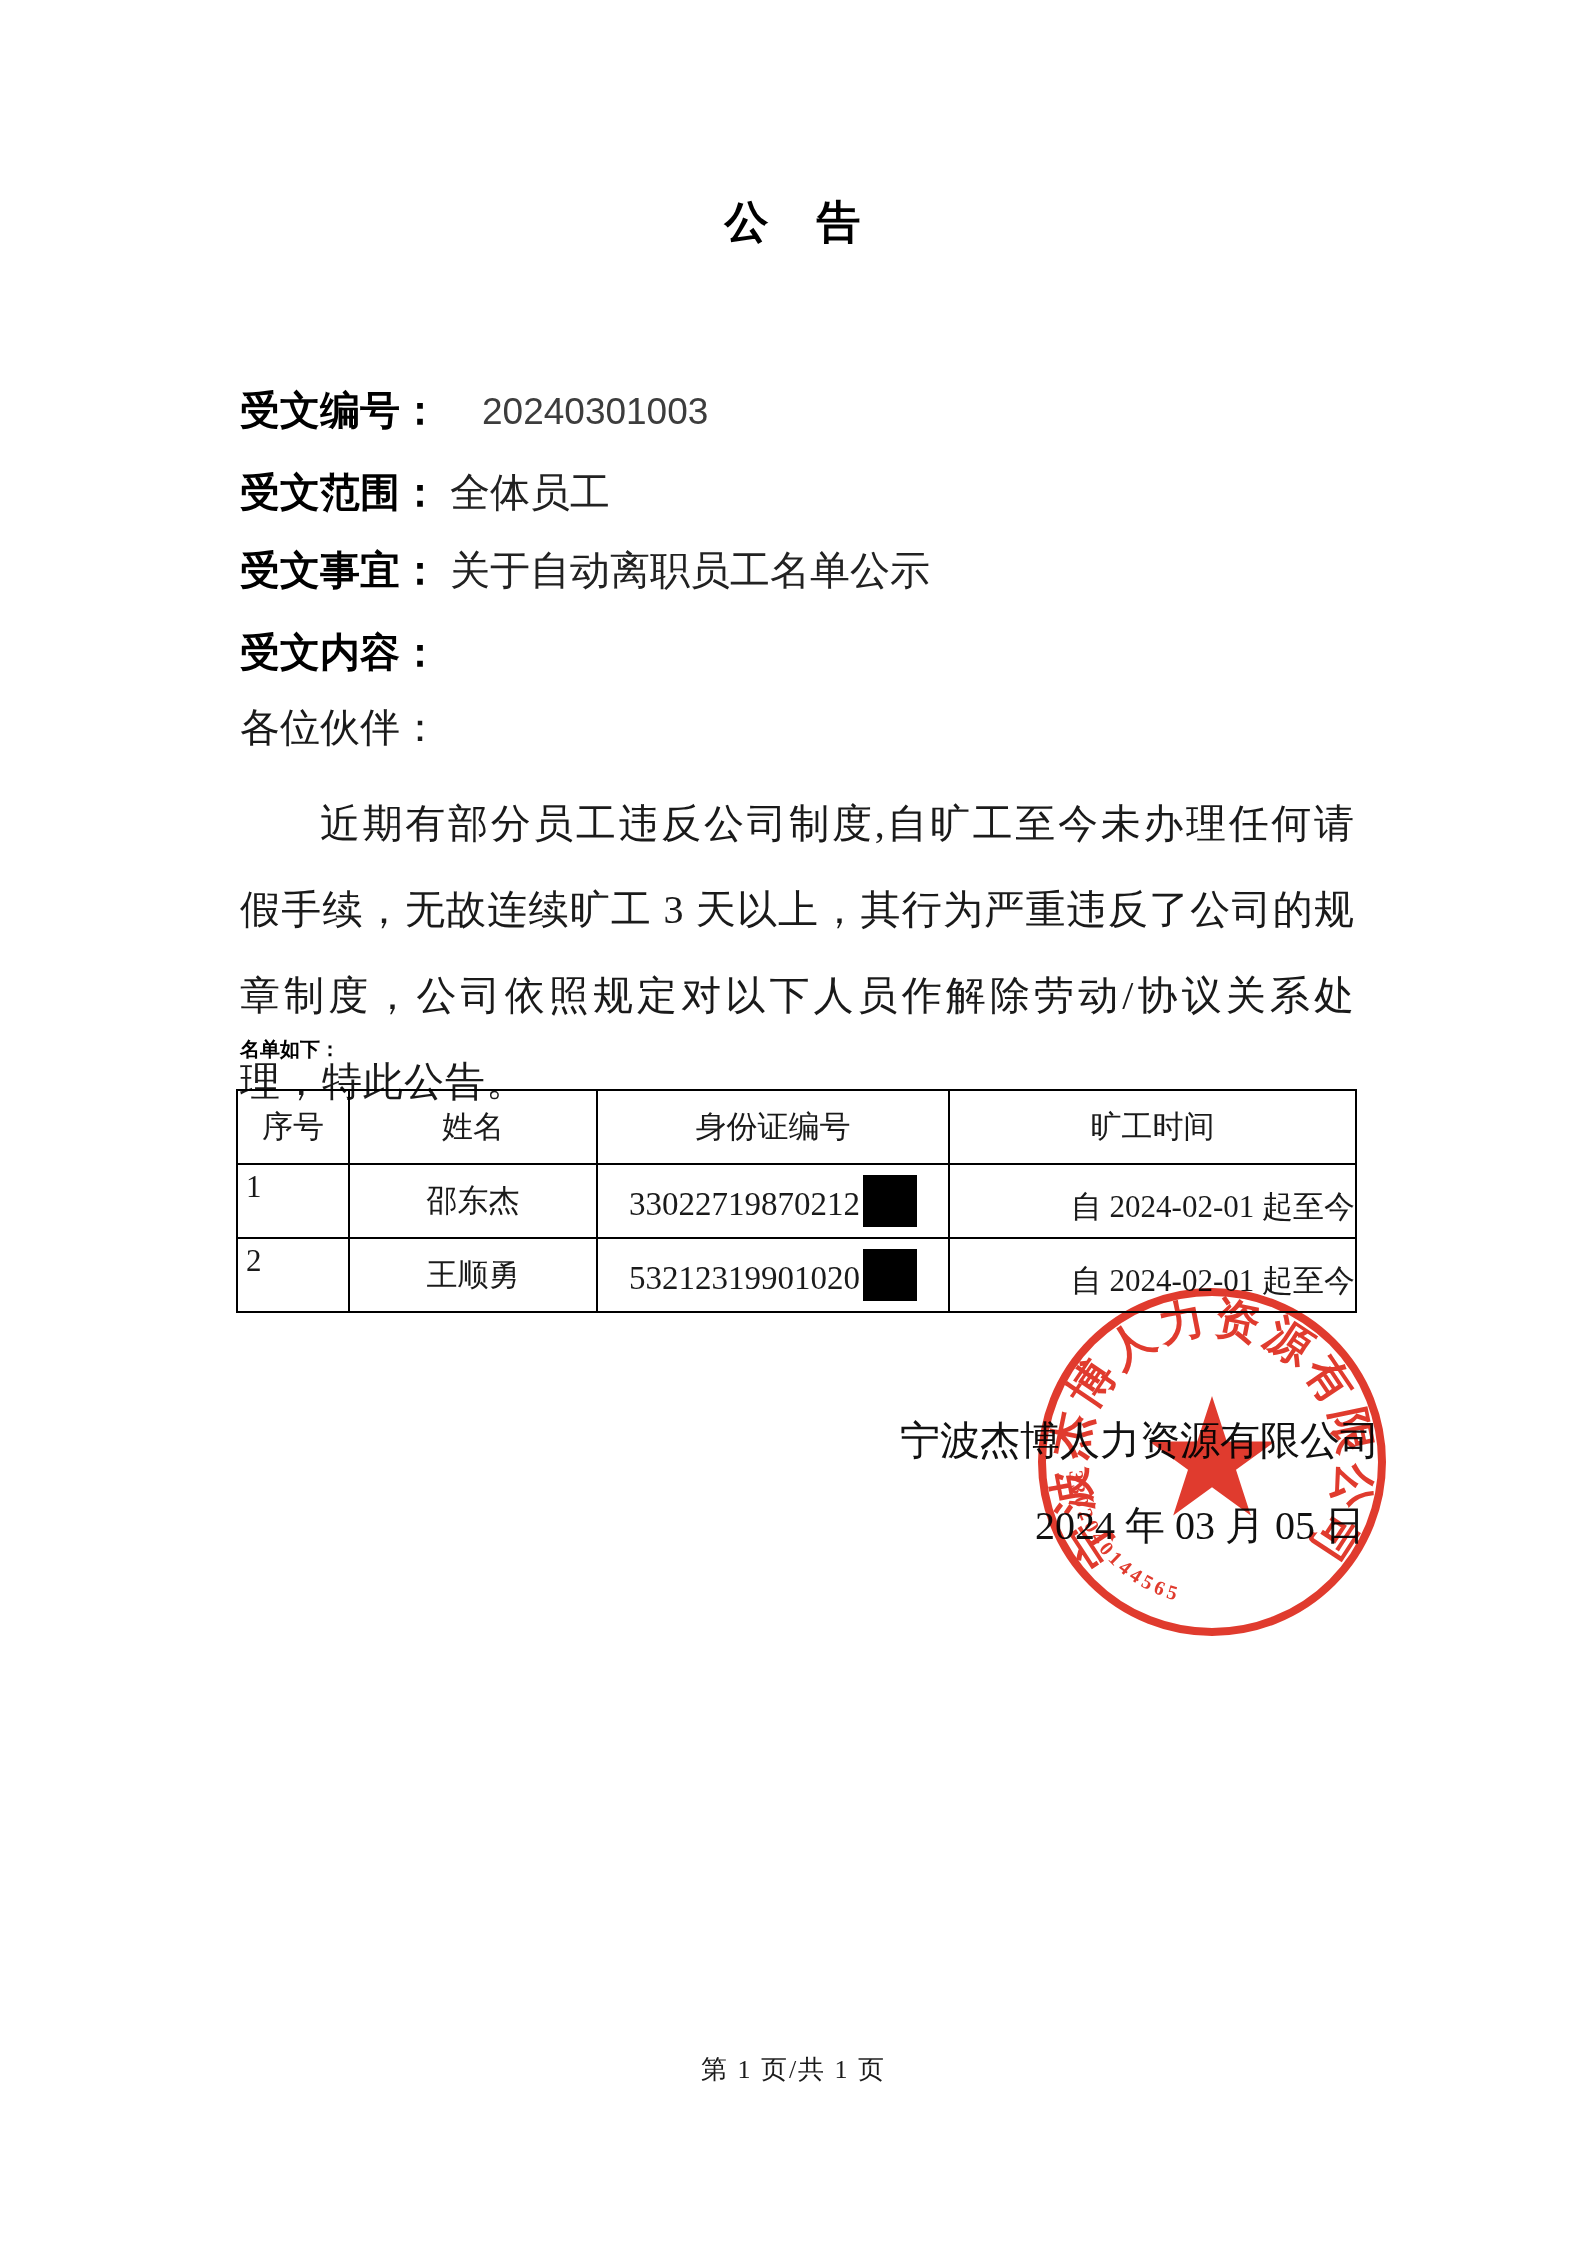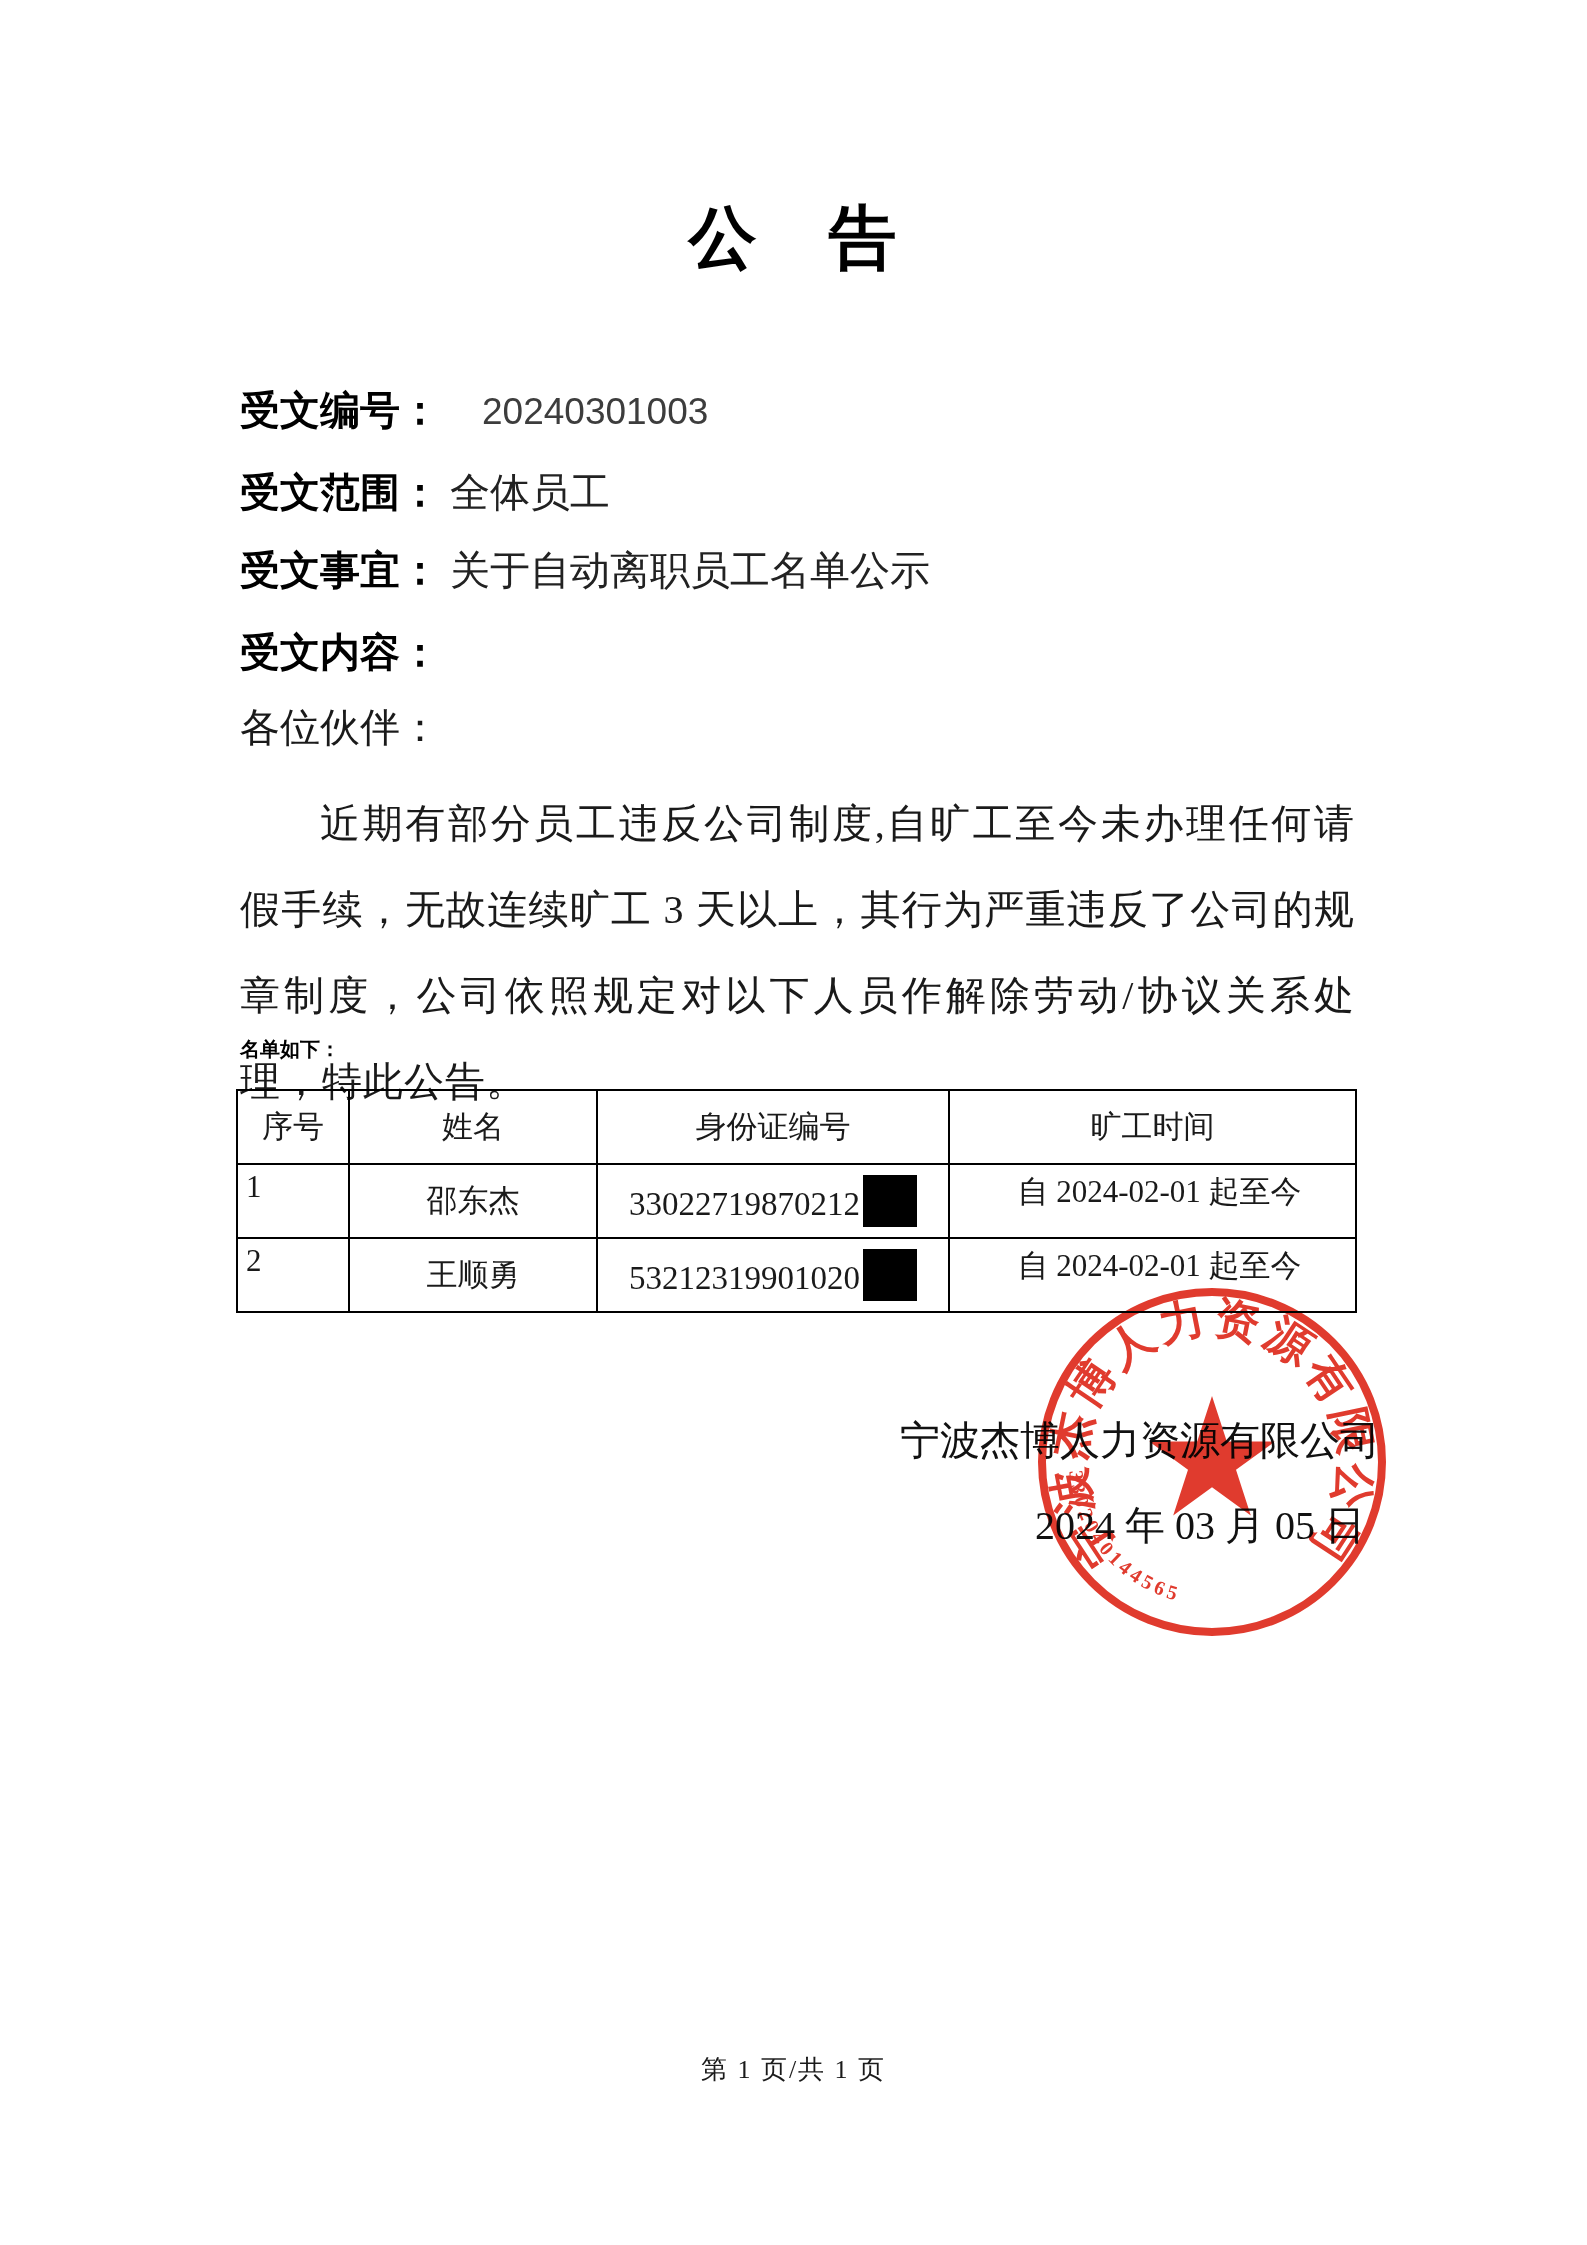--- a/index.html
+++ b/index.html
@@ -8,21 +8,21 @@
     width: 1587px; height: 2245px;
     position: relative;
     font-family: "Liberation Serif", serif;
     color: #1a1a1a;
   }
   .page { position: absolute; inset: 0; background: #fff; overflow: hidden; }
 
   .doc-title {
     position: absolute; top: 193px; left: 0; width: 100%;
     text-align: center;
-    font-size: 68px; font-weight: bold; color: #000;
+    font-size: 44px; font-weight: bold; color: #000;
     letter-spacing: 2px;
   }
 
   .meta-line { position: absolute; left: 240px; font-size: 40px; white-space: nowrap; }
   .meta-label { font-weight: bold; color: #000; }
   .meta-value { color: #222; }
   .meta-value.docno {
     font-family: "Liberation Sans", sans-serif;
     font-size: 37px; color: #3d3d3d; margin-left: 42px;
   }
@@ -47,21 +47,21 @@
     position: absolute; left: 236px; top: 1089px;
     border-collapse: collapse; table-layout: fixed;
     width: 1119px; font-size: 31px; color: #1a1a1a;
   }
   table.roster th, table.roster td { border: 2px solid #000; }
   table.roster th { font-weight: normal; text-align: center; height: 74px; }
   table.roster td { height: 74px; }
   td.c-no { text-align: left; vertical-align: top; padding: 4px 0 0 8px; }
   td.c-name { text-align: center; vertical-align: middle; }
   td.c-id { text-align: center; vertical-align: middle; white-space: nowrap; font-size: 33px; }
-  td.c-period { text-align: center; vertical-align: top; padding: 6px 0 0 14px; white-space: nowrap; margin-top: 25px; }
+  td.c-period { text-align: right; vertical-align: top; padding: 21px 0 0 14px; white-space: nowrap; margin-top: 25px; }
   .redaction {
     display: inline-block; width: 54px; height: 52px;
     background: #000; vertical-align: -12px; margin-left: 3px;
   }
 
   .sig-company {
     position: absolute; left: 900px; top: 1413px;
     font-size: 40px; color: #111; white-space: nowrap; z-index: 1;
   }
   .sig-date {

